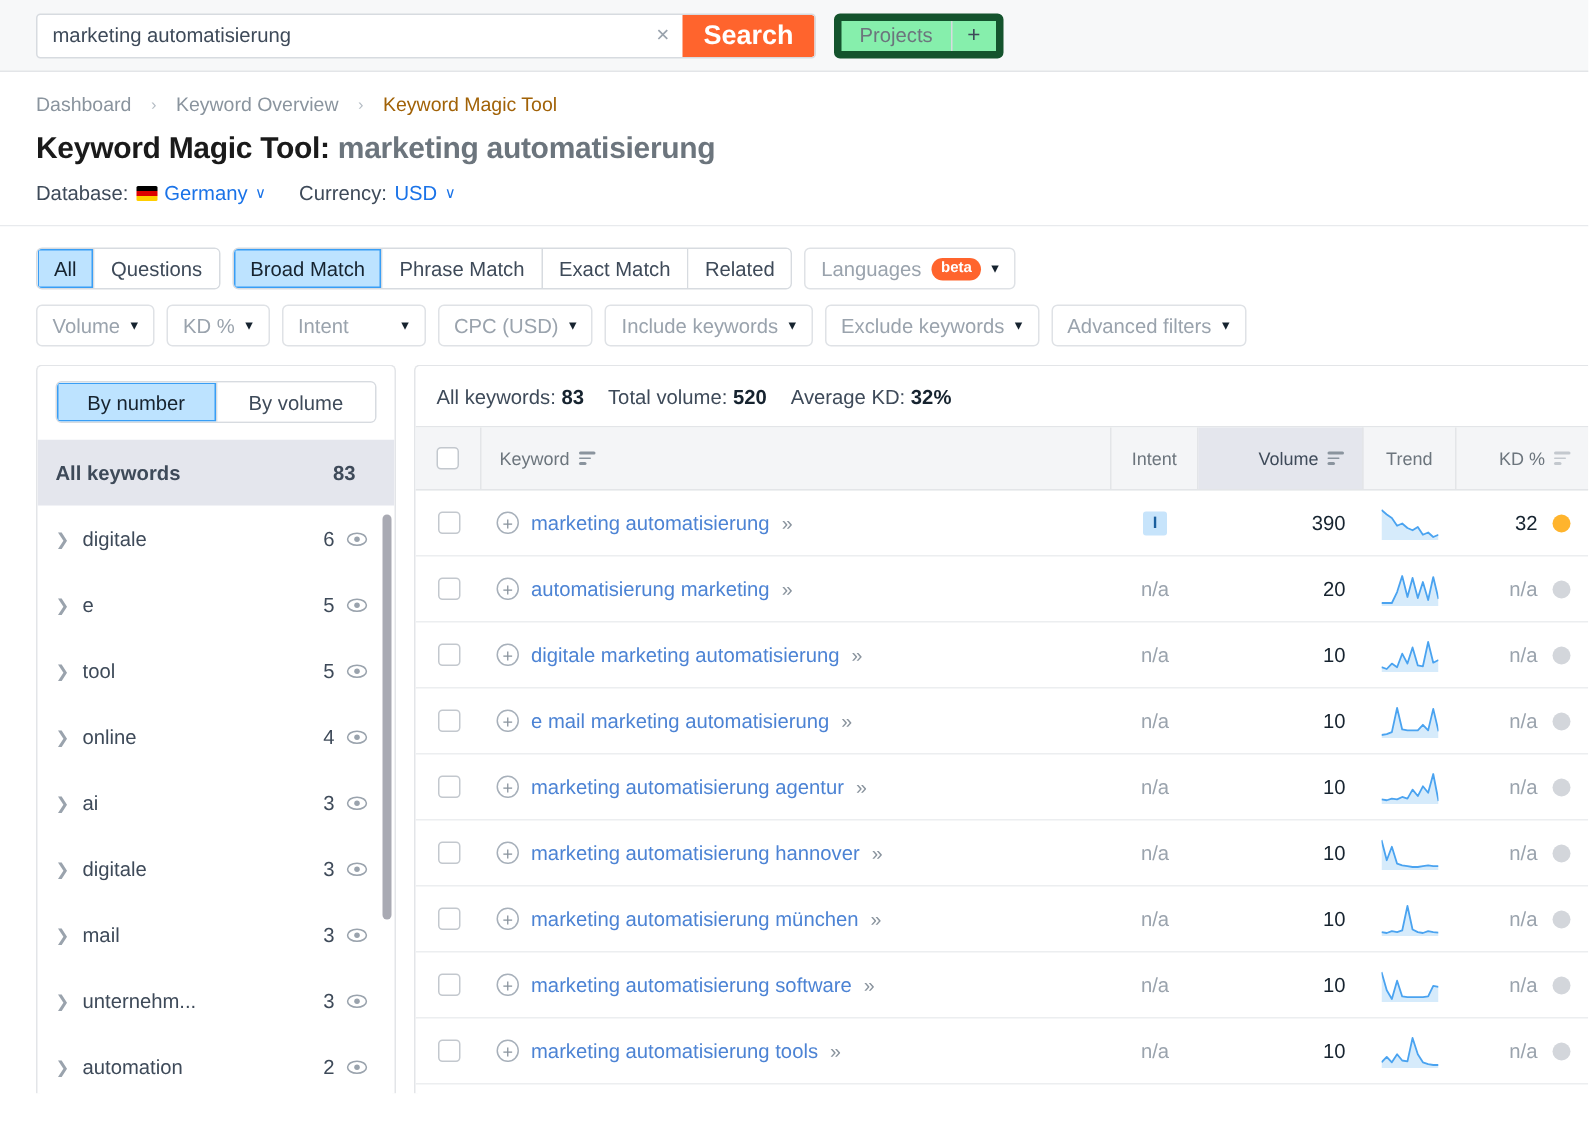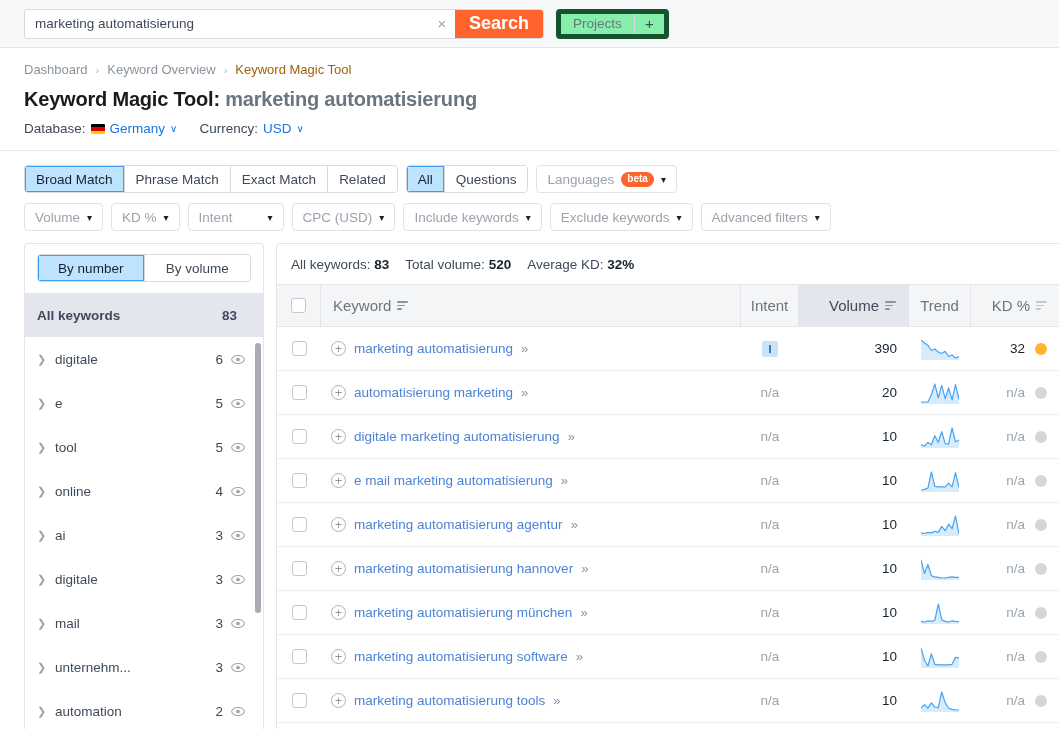--- a/index.html
+++ b/index.html
@@ -79,21 +79,21 @@
     color: #3e4a59; font-size: 15px; cursor: pointer;
   }
 
   
   .header {
     padding: 14px 24px 0 24px;
     background: #fff;
     border-bottom: 1px solid #e8eaed;
     padding-bottom: 14px;
   }
-  .crumbs { display: flex; align-items: center; gap: 8px; font-size: 13px; }
+  .crumbs { display: flex; align-items: center; gap: 13px; font-size: 13px; }
   .crumb { color: #8a949e; cursor: pointer; }
   .crumb.last { color: #a16207; cursor: default; }
   .crumb-sep { color: #b4bcc4; font-size: 11px; }
   .title {
     margin-top: 11px;
     font-size: 20px;
     font-weight: bold;
     color: #1a1a1a;
     letter-spacing: -0.2px;
   }
@@ -213,21 +213,21 @@
     padding: 0 14px;
     font-size: 13.5px; color: #3e4a59;
     border-bottom: 1px solid #e3e5e8;
   }
   .summary b { color: #16232f; font-weight: bold; }
 
   .thead {
     display: flex; height: 42px;
     background: #f4f5f7;
     border-bottom: 1px solid #e3e5e8;
-    font-size: 15px; color: #6c757d;
+    font-size: 12px; color: #6c757d;
   }
   .th {
     display: flex; align-items: center;
     border-right: 1px solid #e3e5e8;
     padding: 0 12px; gap: 6px;
   }
   .th:last-child { border-right: 0; }
   .th.c-check { width: 44px; justify-content: center; padding: 0; }
   .th.c-kw    { flex: 1; }
   .th.c-int   { width: 58px; justify-content: center; }
@@ -326,28 +326,28 @@
       <span>Currency:</span>
       <span class="link-blue">USD</span>
       <span class="caret">∨</span>
     </div>
   </div>
 </div>
 
 <div class="filters">
   <div class="frow">
     <div class="seg">
+      <div class="sb active">All</div>
+      <div class="sb">Questions</div>
+    </div>
+    <div class="seg">
       <div class="sb active">Broad Match</div>
       <div class="sb">Phrase Match</div>
       <div class="sb">Exact Match</div>
       <div class="sb">Related</div>
-    </div>
-    <div class="seg">
-      <div class="sb active">All</div>
-      <div class="sb">Questions</div>
     </div>
     <div class="pill">
       <span>Languages</span>
       <span class="beta">beta</span>
       <span class="cv">▾</span>
     </div>
   </div>
 
   <div class="frow">
     <div class="pill">

